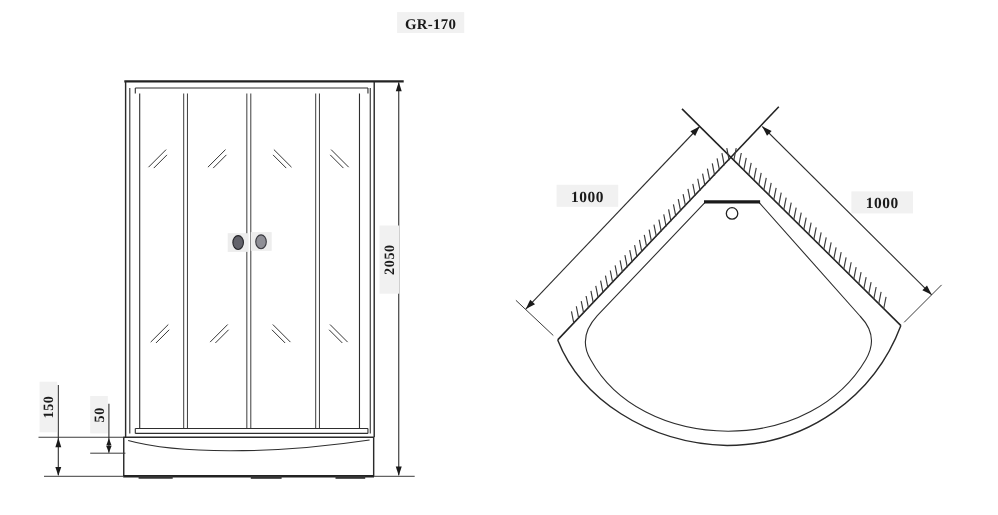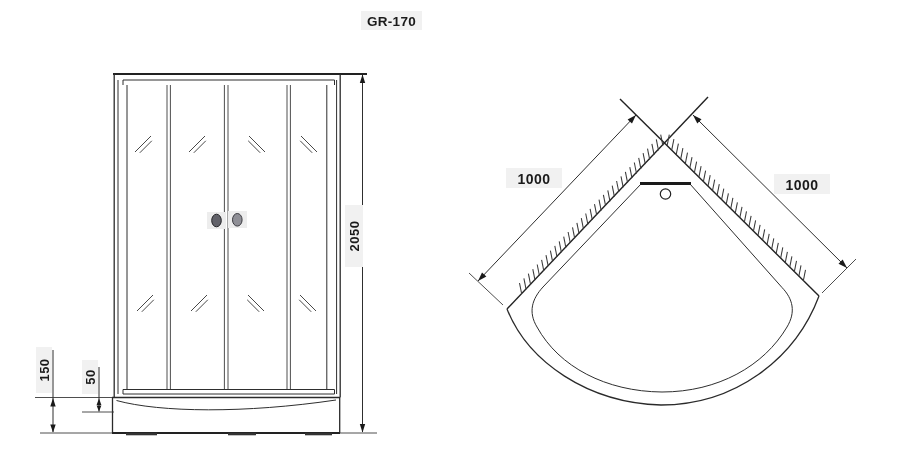--- a/index.html
+++ b/index.html
@@ -1,17 +1,17 @@
 <!DOCTYPE html>
 <html><head>
 <meta charset="utf-8">
 <style>
   html,body{margin:0;padding:0;background:#ffffff;}
   .canvas{position:relative;width:907px;height:468px;background:#ffffff;overflow:hidden;
-          font-family:Liberation Sans, sans-serif;}
+          font-family:Liberation Serif, serif;}
   svg{position:absolute;left:0;top:0;}
   text{fill:#1a1a1a;font-weight:bold;}
   .dim-label{font-size:13px;letter-spacing:0.5px;}
   .big-label{font-size:14px;letter-spacing:0.5px;}
   .title-label{font-size:13.5px;letter-spacing:0.3px;}
   .lbl-bg{fill:#f1f1f1;}
   .thin{stroke:#2e2e2e;stroke-width:1;fill:none;}
   .xthin{stroke:#3a3a3a;stroke-width:0.9;fill:none;}
   .med{stroke:#2a2a2a;stroke-width:1.3;fill:none;}
   .thick{stroke:#222;stroke-width:2;fill:none;}

